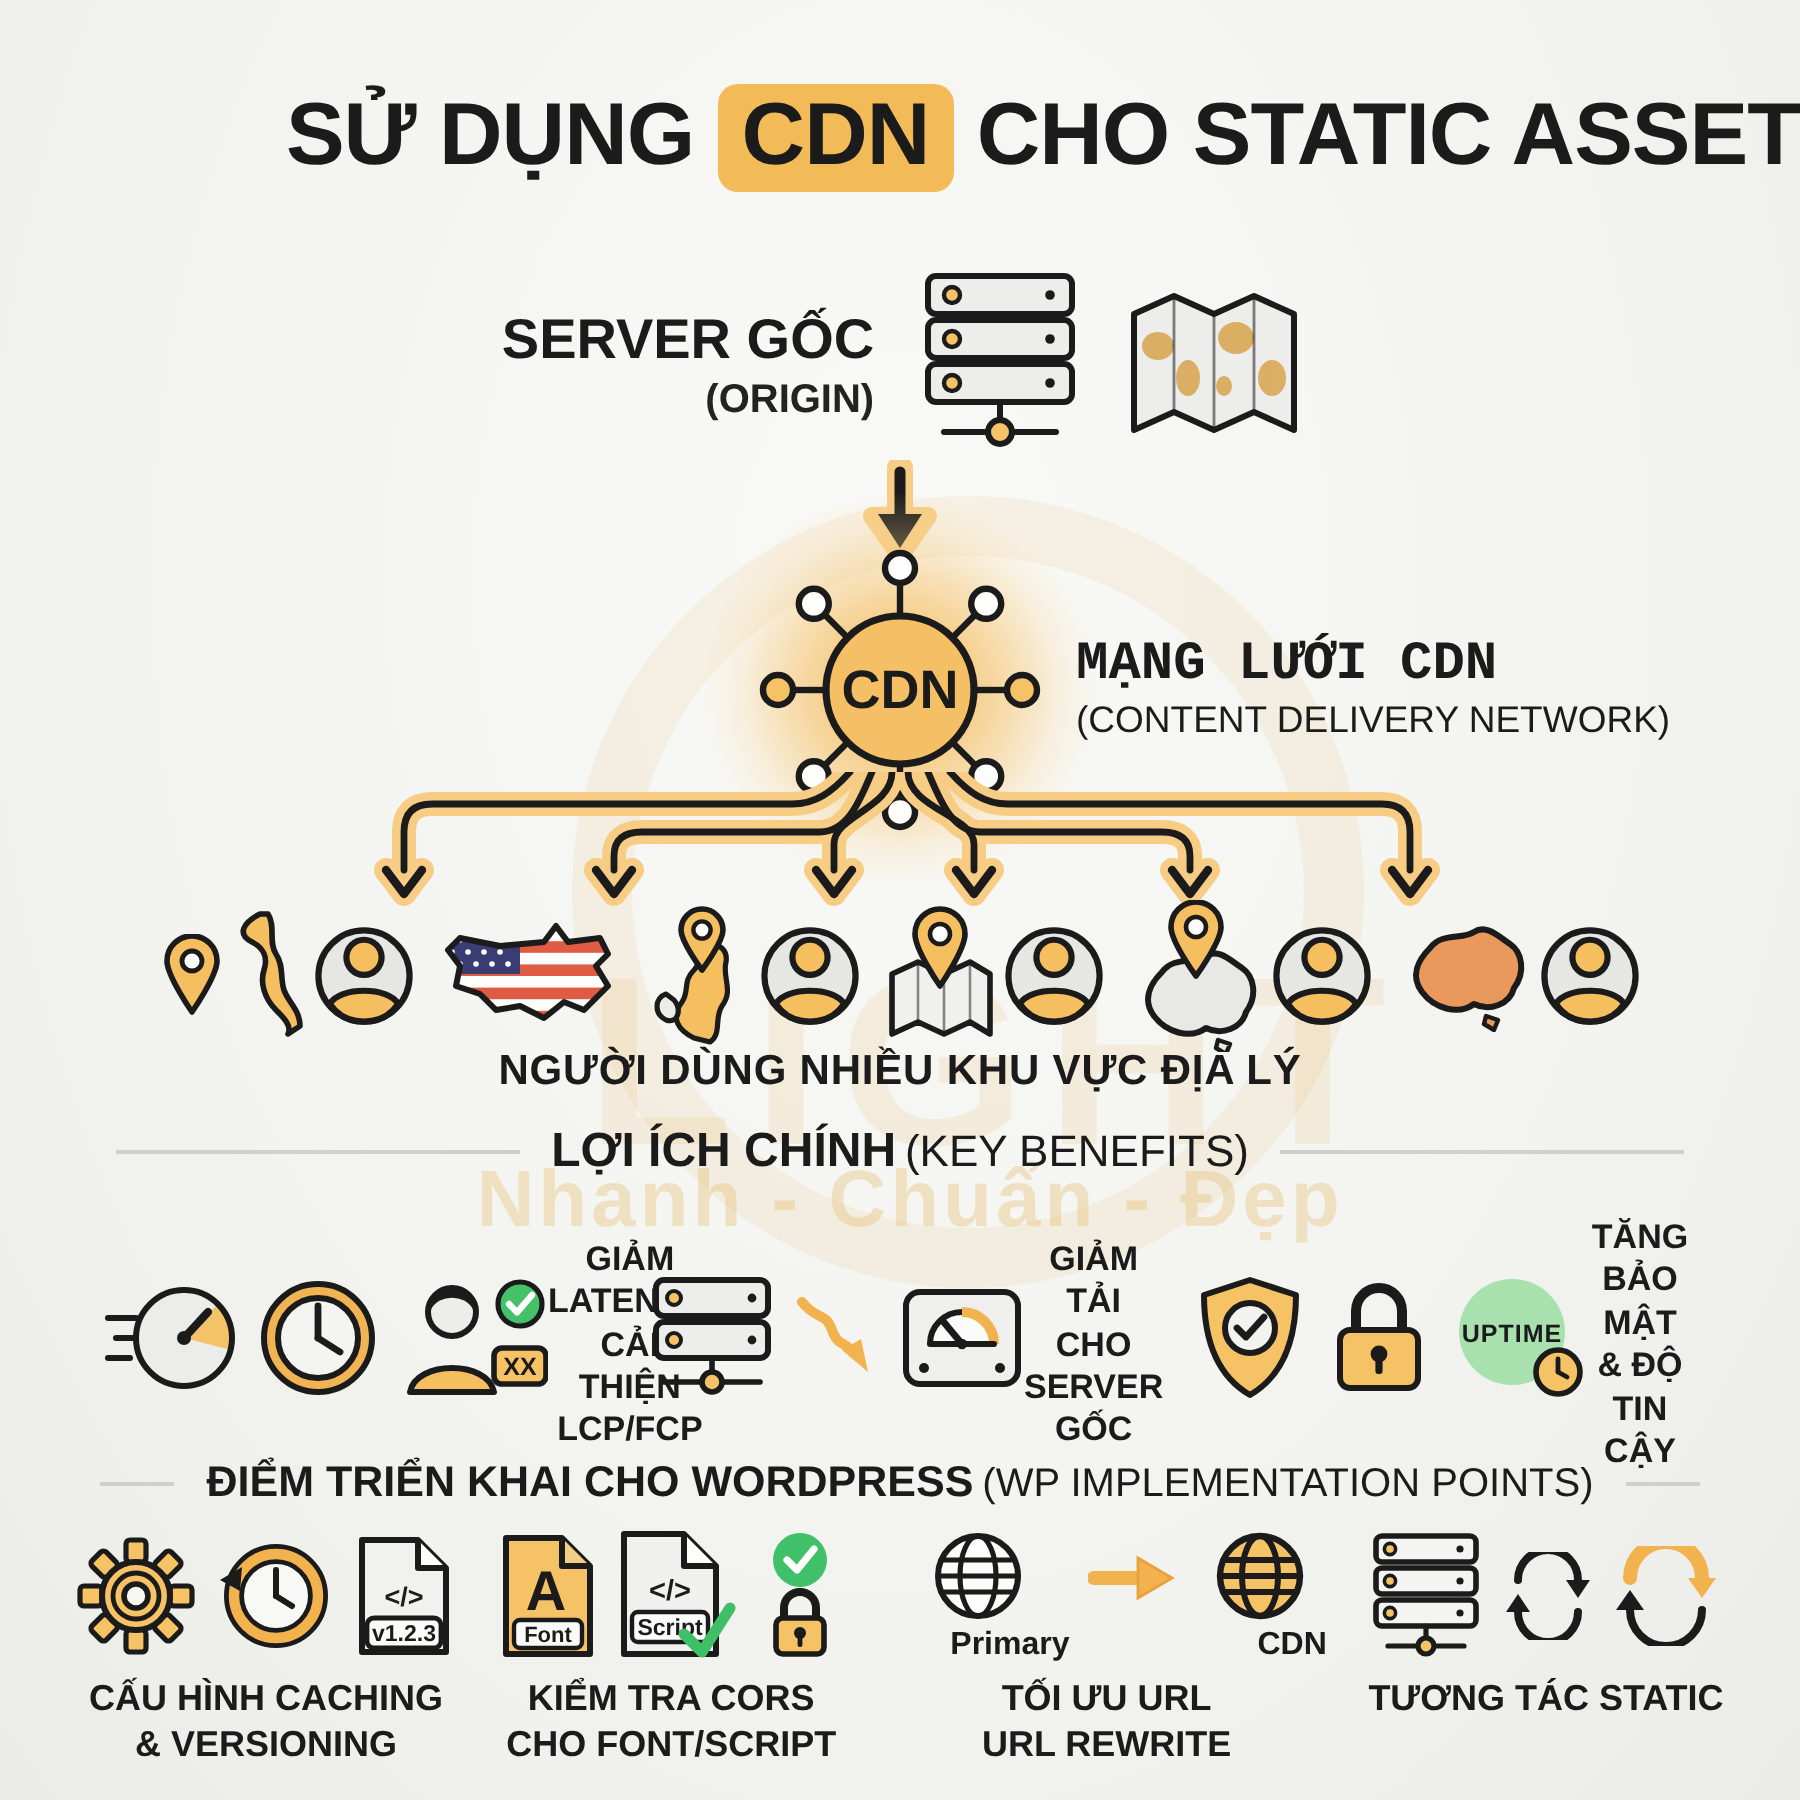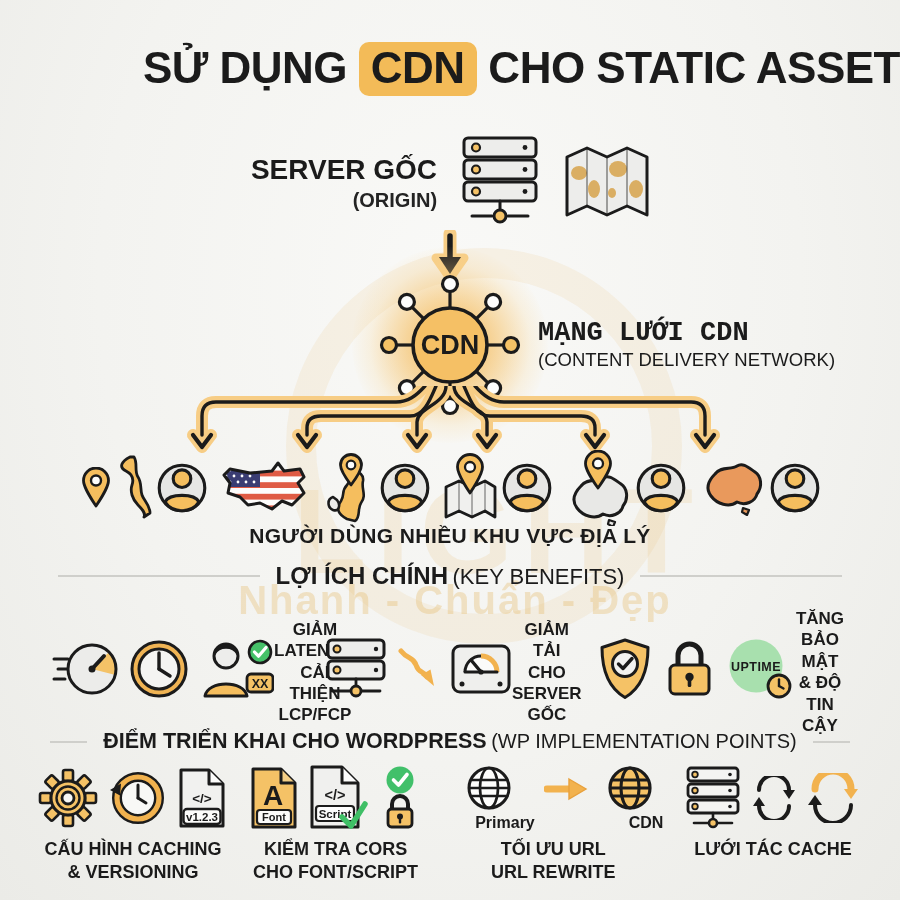--- a/index.html
+++ b/index.html
@@ -652,19 +652,19 @@
         <span>
           <svg width="56" height="50" viewBox="0 0 56 50">
             <path d="M9 16 A18 18 0 0 1 45 16" fill="none" stroke="#F2B24E" stroke-width="7" stroke-linecap="round"></path>
             <path d="M38 16 L52 16 L45 26 Z" fill="#F2B24E"></path>
             <path d="M45 32 A18 18 0 0 1 9 32" fill="none" stroke="#1b1b1b" stroke-width="4" stroke-linecap="round"></path>
             <path d="M16 32 L2 32 L9 22 Z" fill="#1b1b1b"></path>
           </svg>
         </span>
       </div>
       <div class="cap">
-        <div>LƯỚI TÁC CACHE</div>
+        <div>TƯƠNG TÁC STATIC</div>
         <div></div>
       </div>
     </div>
   </div>
 
 </div>
 
 </body></html>

